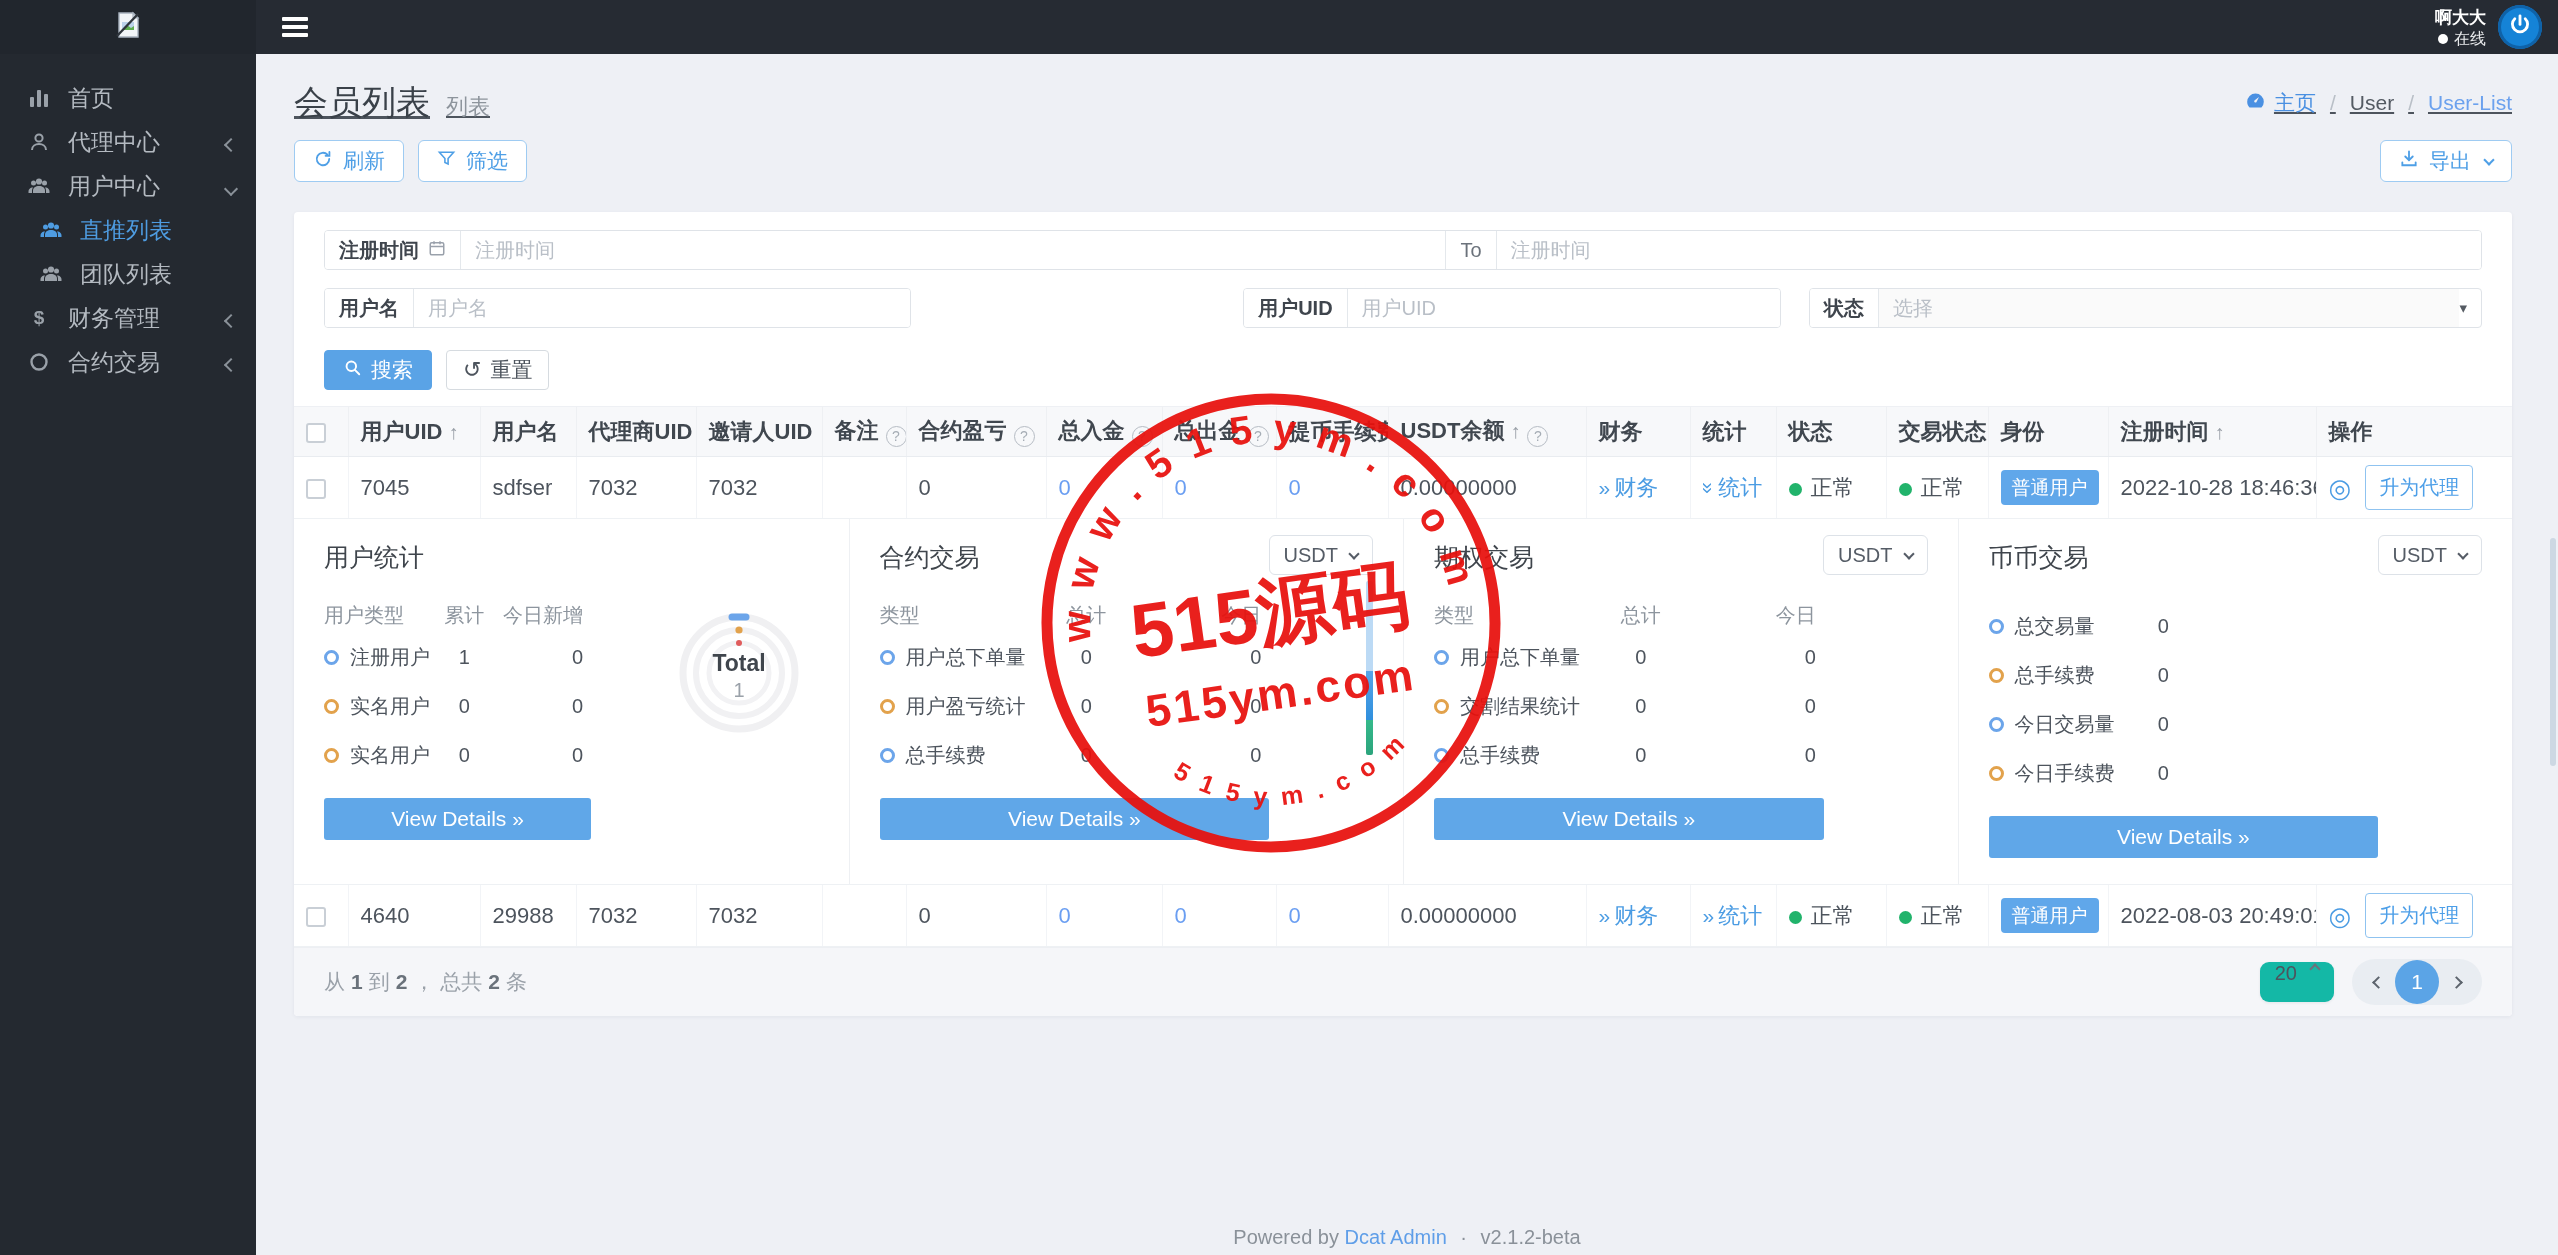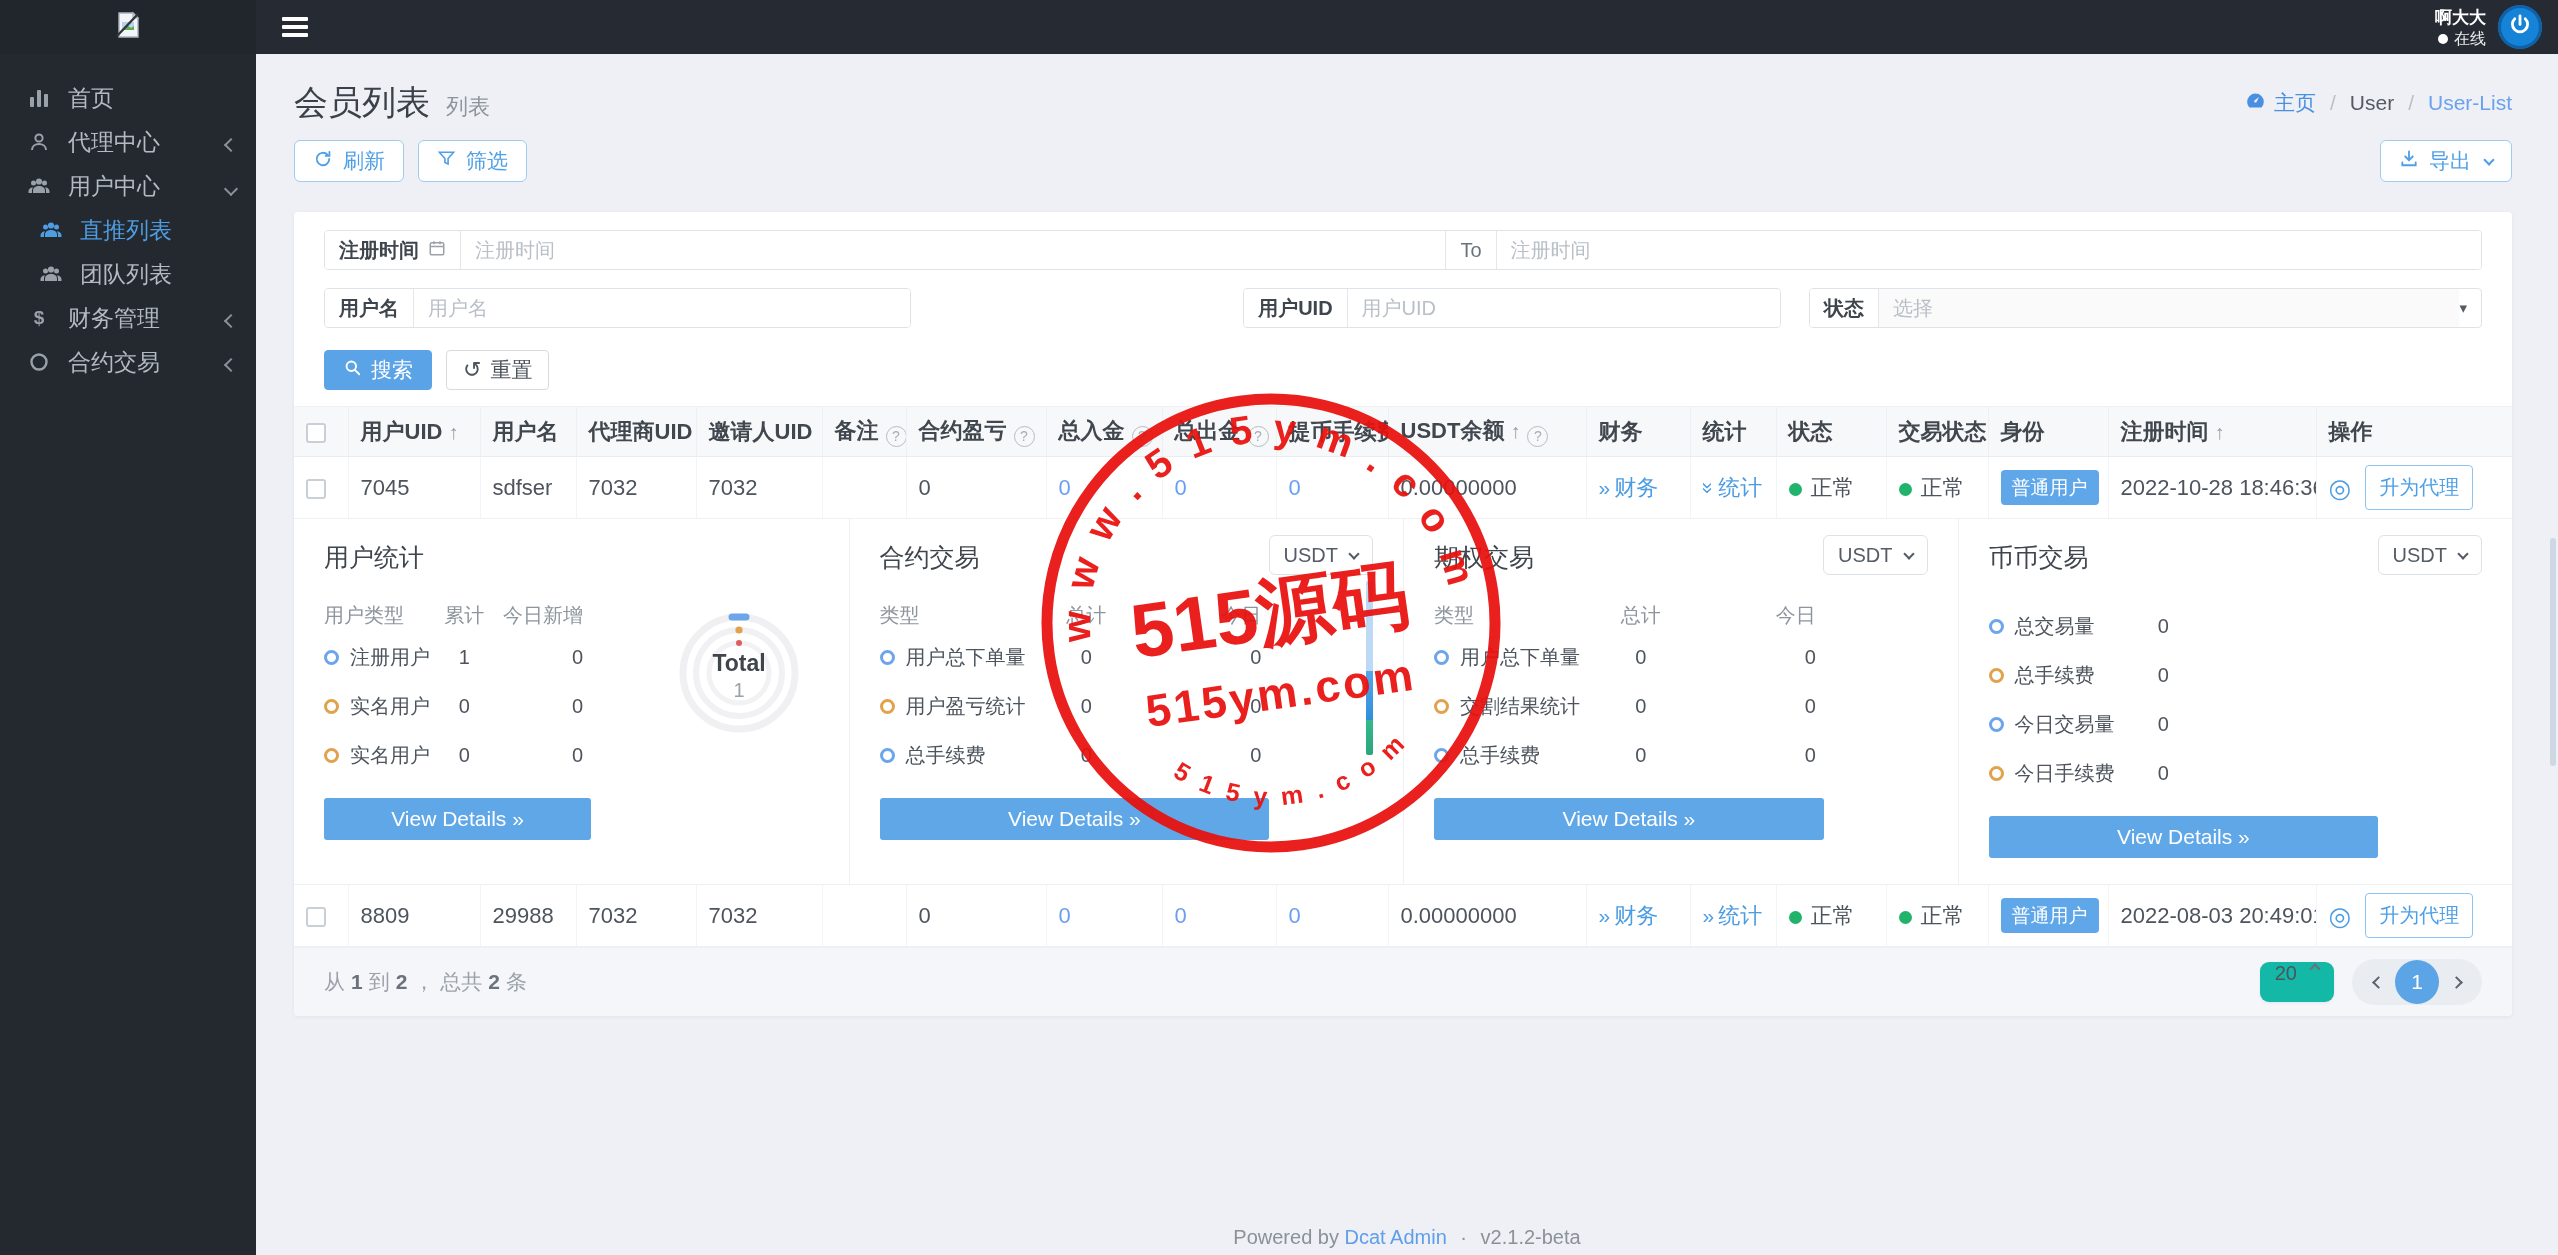--- a/index.html
+++ b/index.html
@@ -27,21 +27,21 @@
   .hamburger div { height:3.5px; background:#fff; border-radius:1px; margin:4.5px 0; }
   .nav-right { margin-left:auto; display:flex; align-items:center; gap:12px; }
   .user-meta { text-align:right; color:#fff; cursor:pointer; }
   .uname { font-size:17px; font-weight:bold; line-height:24px; }
   .ustatus { font-size:16px; color:#e8eaec; display:flex; align-items:center; justify-content:flex-end; gap:6px; line-height:18px; }
   .wdot { width:10px; height:10px; border-radius:50%; background:#fff; display:inline-block; }
   .avatar { width:44px; height:44px; border-radius:50%; background:#1583d7; display:flex; align-items:center; justify-content:center; box-shadow:inset 0 0 0 3px #0f62a8; }
 
   
   .main { position:absolute; left:256px; right:0; top:54px; bottom:0; background:#eef0f5; padding:26px 46px 0 38px; }
-  .page-head { display:flex; align-items:center; }
+  .page-head { display:flex; align-items:center;text-decoration:underline; }
   .page-title { font-size:34px; font-weight:500; color:#3a4149; }
   .page-subtitle { font-size:22px; color:#8d949c; margin-left:16px; margin-top:8px; }
   .breadcrumb { margin-left:auto; display:flex; align-items:center; font-size:21px; gap:4px; }
   .bc-sep { color:#b9bfc7; margin:0 10px; }
   .bc-item { color:#545b63; }
   .bc-item.link { color:#4a90e2; cursor:pointer; }
   .bc-item.last { color:#6ba1ee; }
   .bc-home { display:flex; align-items:center; gap:8px; }
 
   .toolbar { display:flex; align-items:center; margin-top:14px; }
@@ -540,21 +540,21 @@
       <span class="c-mid">0</span>
                     </div>
                     <div class="sc-btn">View Details »</div>
                   </div>
                 </div>
               </div>
             </td>
           </tr>
           <tr>
             <td><span class="cb"></span></td>
-  <td>8809</td>
+  <td>4640</td>
   <td>29988</td>
   <td>7032</td>
   <td>7032</td>
   <td></td>
   <td>0</td>
   <td><span class="num-link">0</span></td>
   <td><span class="num-link">0</span></td>
   <td><span class="num-link">0</span></td>
   <td>0.00000000</td>
   <td><span class="tlink"><span class="dchev">»</span>财务</span></td>

